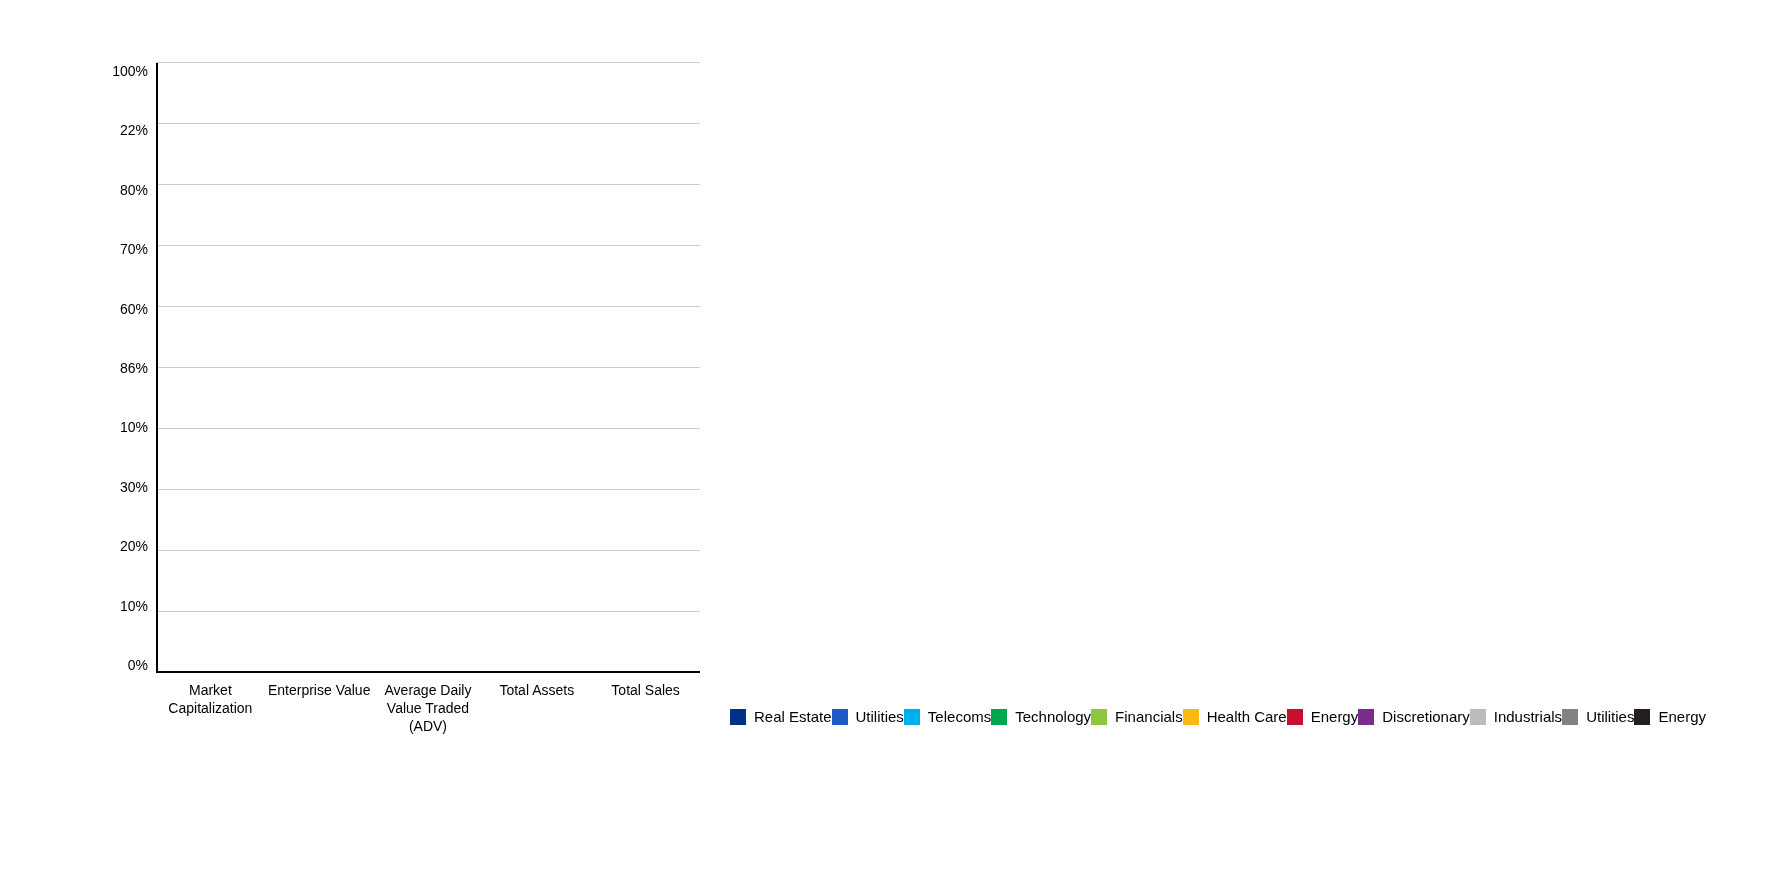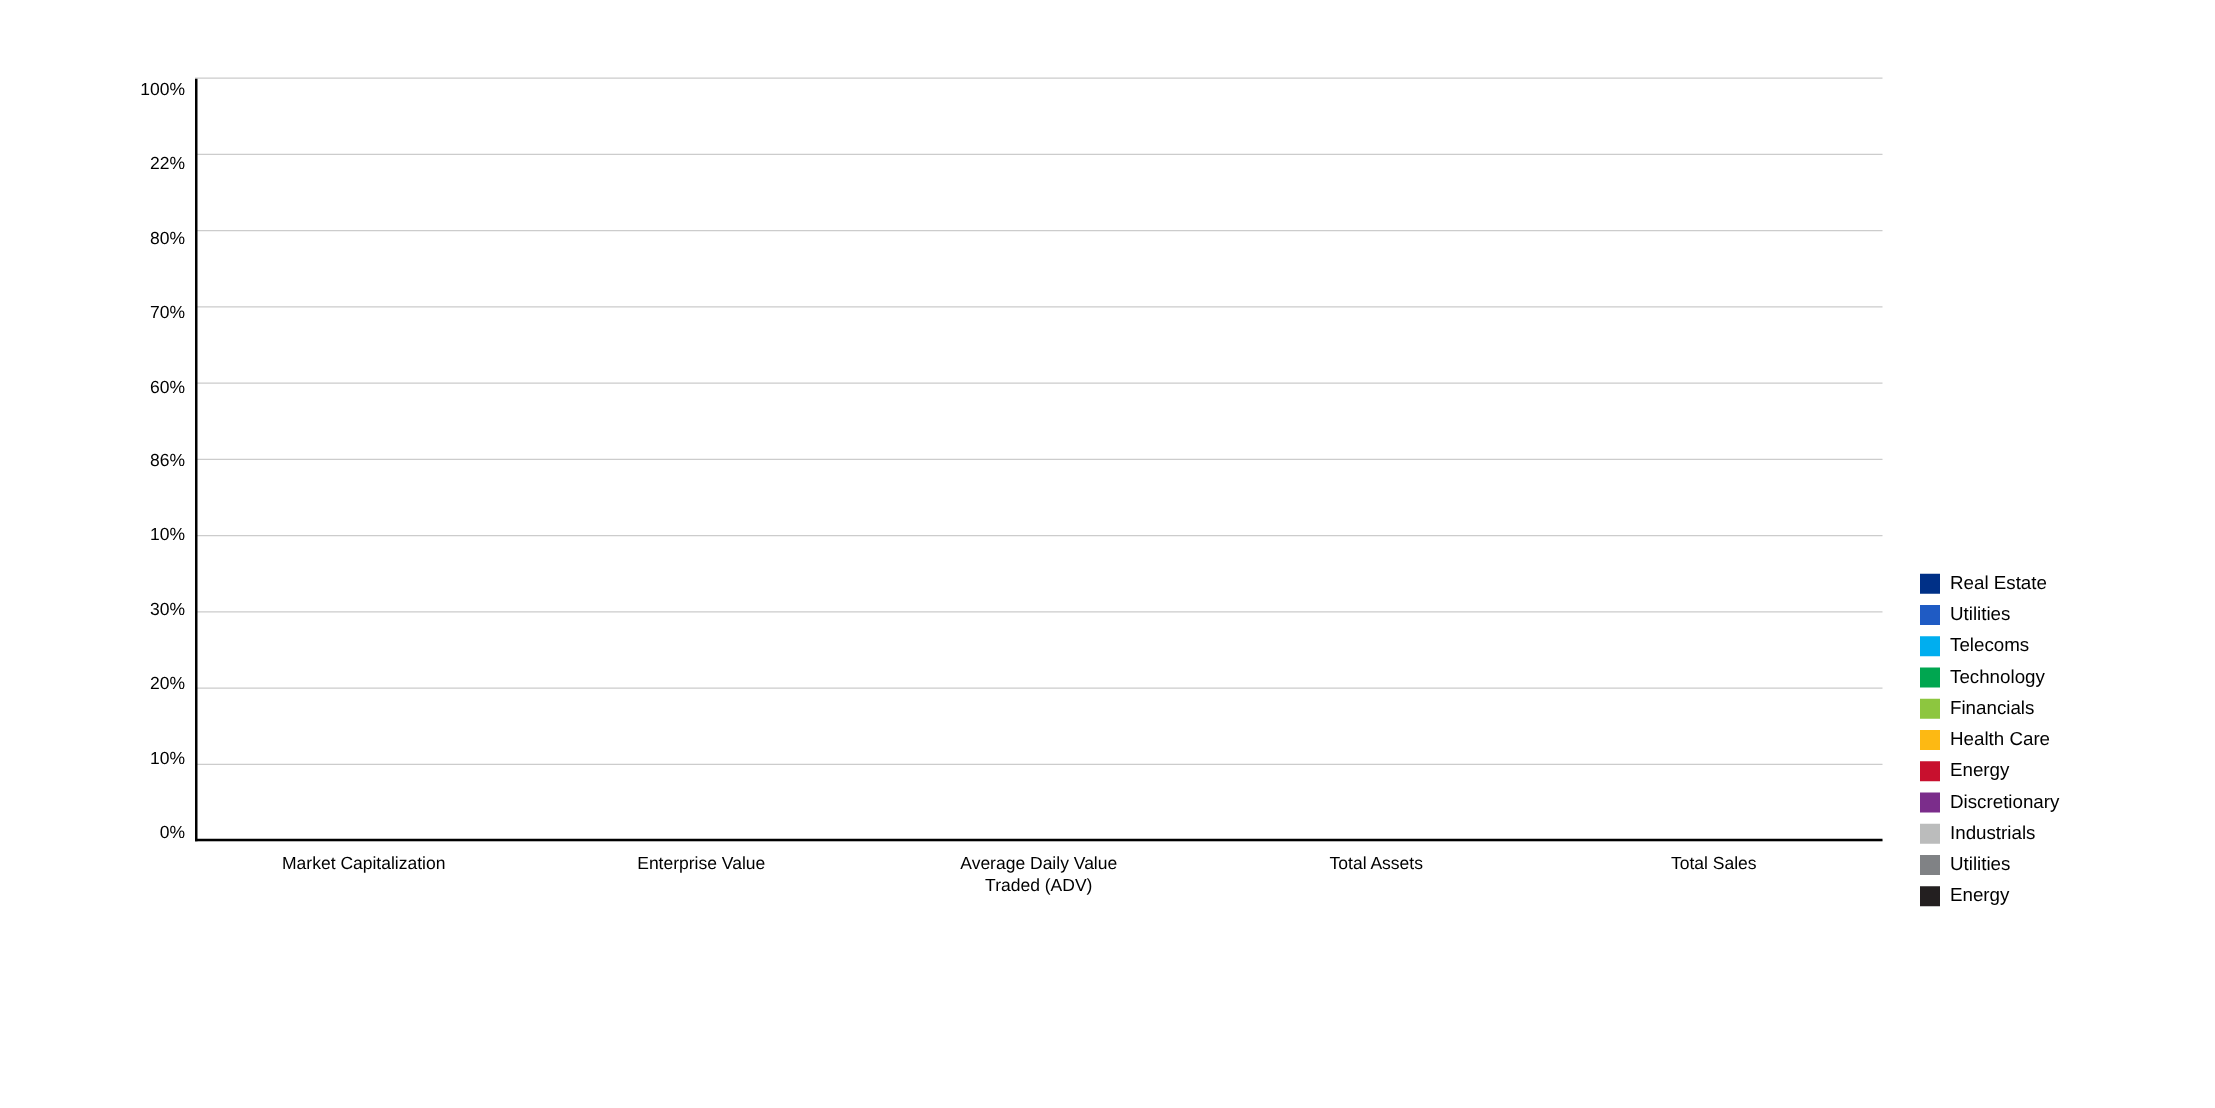--- a/index.html
+++ b/index.html
@@ -99,21 +99,21 @@
     }
     .x-label {
       font-size: 14px;
       color: #000;
       text-align: center;
       width: 160px;
       line-height: 1.3;
     }
     .legend {
       display: flex;
-      flex-direction: column;
+      flex-direction: row;
       justify-content: flex-start;
       padding-left: 30px;
       padding-top: 10px;
       min-width: 200px;
     }
     .legend-item {
       display: flex;
       align-items: center;
       margin-bottom: 8px;
     }

